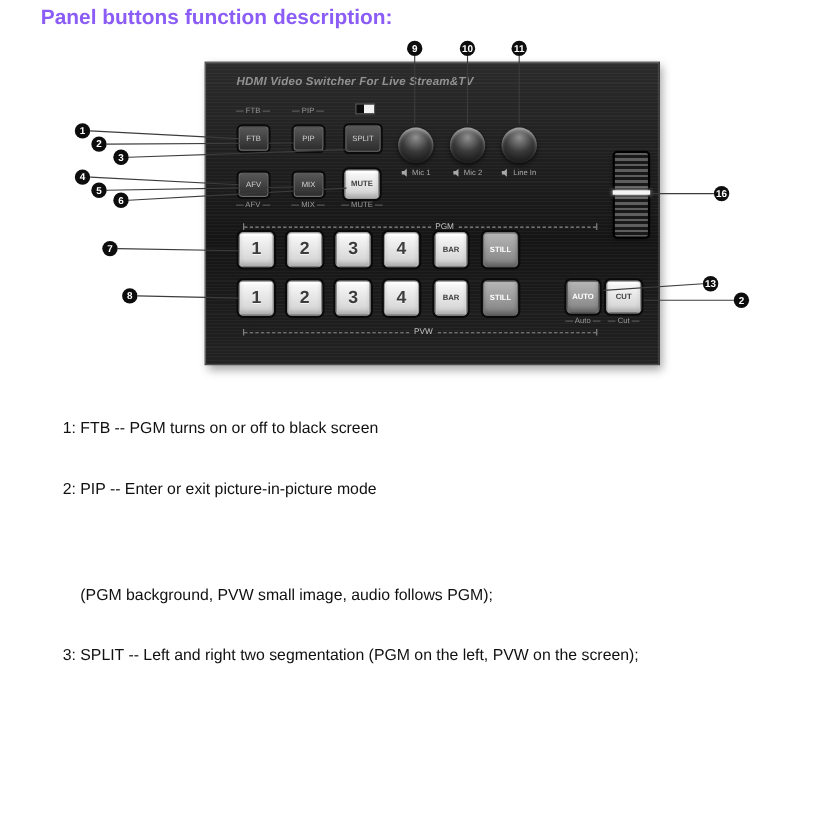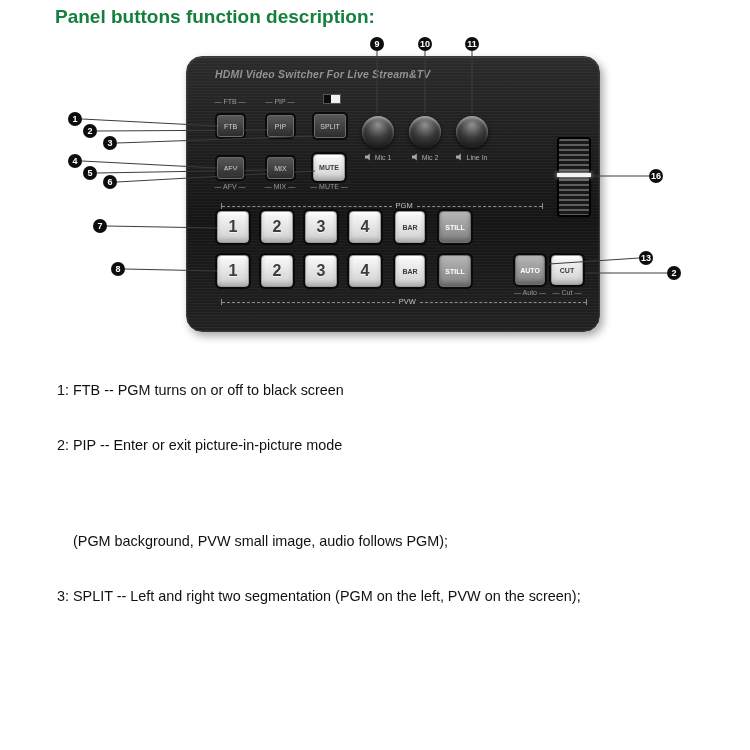--- a/index.html
+++ b/index.html
@@ -1,21 +1,21 @@
 <!DOCTYPE html>
 <html><head>
 <meta charset="utf-8">
 <style>
   html,body{margin:0;padding:0;background:#fff;}
   .page{position:relative;width:750px;height:750px;background:#fff;overflow:hidden;
         font-family:"Liberation Sans",sans-serif;color:#111;}
-  .title{position:absolute;left:55px;top:6px;margin:0;font-size:19px;font-weight:bold;color:#15803d;}
+  .title{position:absolute;left:37px;top:6px;margin:0;font-size:19px;font-weight:bold;color:#8b5cf6;}
 
   
-  .panel{position:absolute;left:186px;top:56px;width:414px;height:276px;border-radius:16px;
+  .panel{position:absolute;left:186px;top:56px;width:414px;height:276px;border-radius:0;
          border:1px solid #3a3a3a;box-sizing:border-box;
          background:
            repeating-linear-gradient(180deg, rgba(255,255,255,.035) 0 1px, rgba(0,0,0,0) 1px 3px),
            linear-gradient(180deg,#2b2b2b,#151515 60%,#222);
          box-shadow: inset 0 1px 2px rgba(255,255,255,.12), 3px 4px 8px rgba(0,0,0,.35);}
   .panel *{box-sizing:border-box;}
   .panel-title{position:absolute;left:28px;top:11px;font-size:10.5px;font-weight:bold;font-style:italic;
                color:#929292;white-space:nowrap;letter-spacing:.2px;}
   .tag{position:absolute;font-size:7px;color:#9a9a9a;text-align:center;white-space:nowrap;}
   .indicator{position:absolute;left:136px;top:37px;width:18px;height:10px;border:1px solid #555;
@@ -149,21 +149,21 @@
     <div class="key light num" style="left:118px;top:198px;width:32px;height:32px">3</div>
     <div class="key light num" style="left:162px;top:198px;width:32px;height:32px">4</div>
     <div class="key light txt" style="left:208px;top:198px;width:30px;height:32px">BAR</div>
     <div class="key gray txt" style="left:252px;top:198px;width:32px;height:32px">STILL</div>
 
     <div class="key gray txt" style="left:328px;top:198px;width:30px;height:30px">AUTO</div>
     <div class="key light txt" style="left:364px;top:198px;width:32px;height:30px">CUT</div>
     <div class="tag" style="left:320px;top:232px;width:46px">— Auto —</div>
     <div class="tag" style="left:358px;top:232px;width:44px">— Cut —</div>
 
-    <div class="bracket pvw" style="left:34px;top:240px;width:366px">
+    <div class="bracket pvw" style="left:34px;top:240px;width:322px">
       <span class="dash d1"></span>
         <span class="lbl">PVW</span>
         <span class="dash d2"></span>
     </div>
   </div>
 
   <div class="co" style="left:68px;top:112px">1</div>
   <div class="co" style="left:83px;top:124px">2</div>
   <div class="co" style="left:103px;top:136px">3</div>
   <div class="co" style="left:68px;top:154px">4</div>

